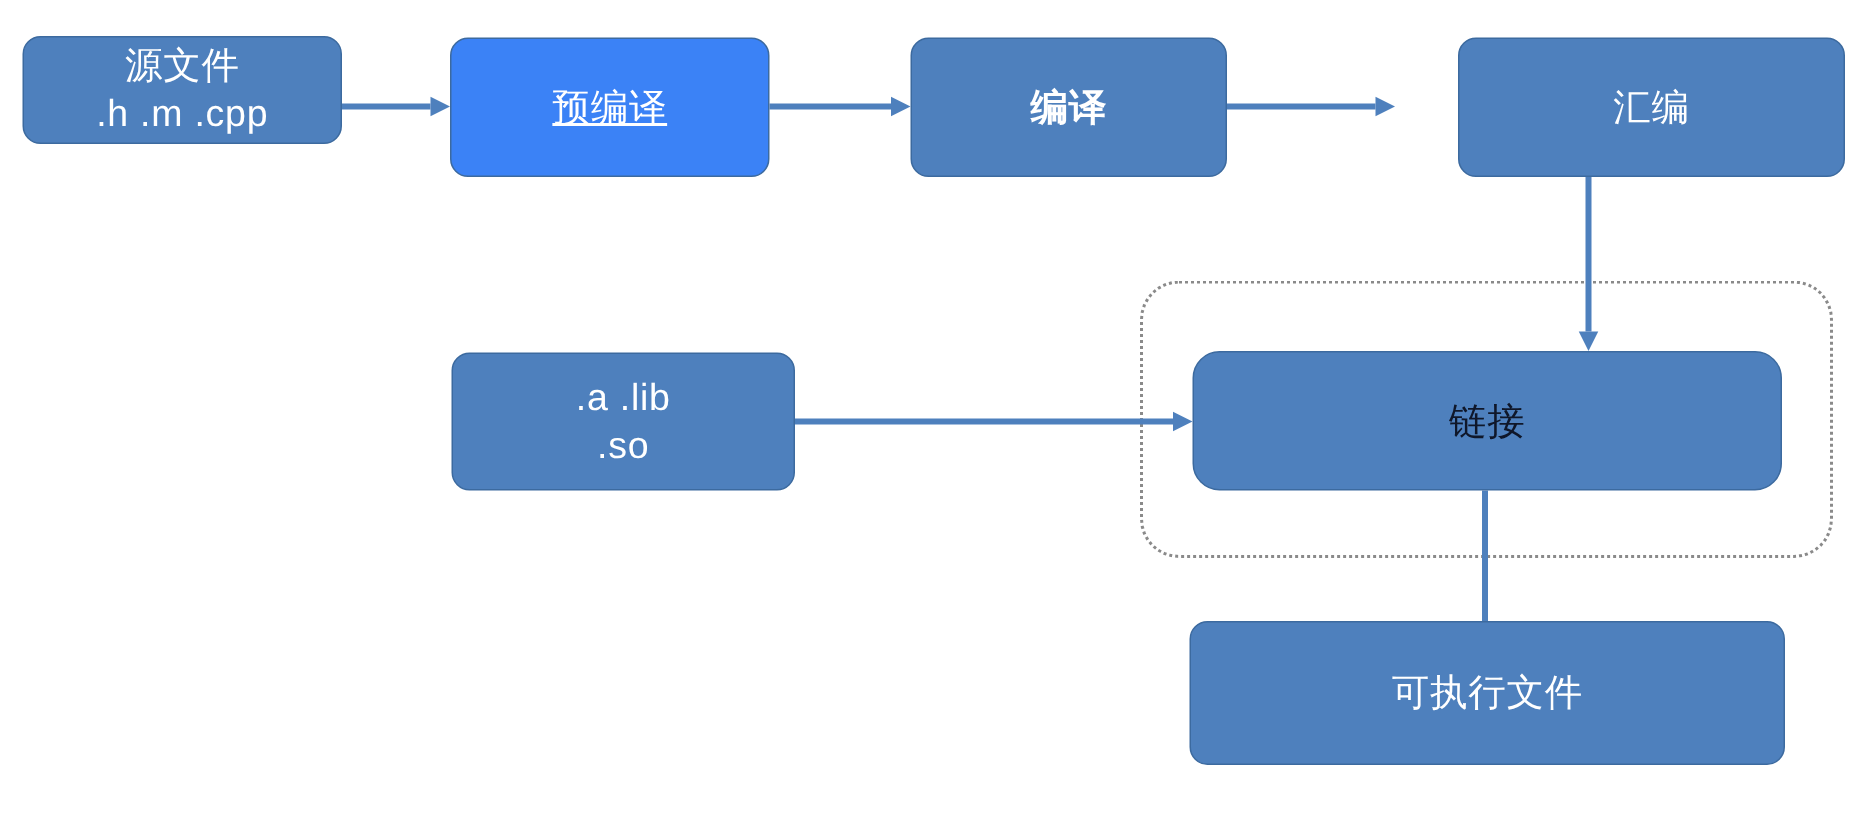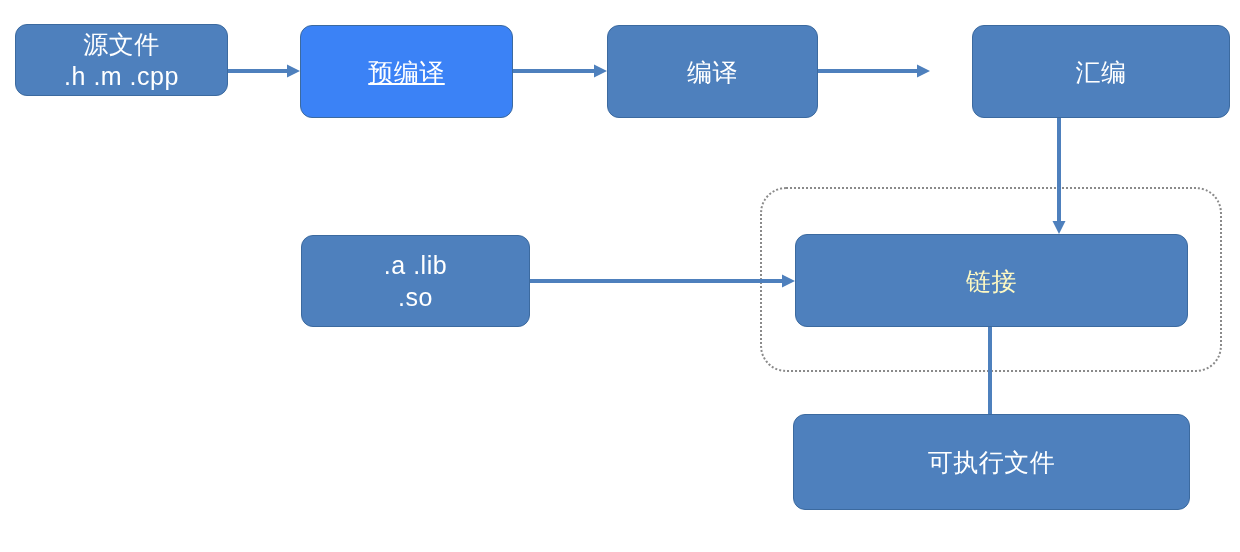--- a/index.html
+++ b/index.html
@@ -105,31 +105,31 @@
     </div>
 
   <div id="nodes-layer">
       <div class="node" style="left: 15px; top: 24px; width: 213px; height: 72px; background: rgb(78, 128, 189); border-color: rgb(60, 106, 159); color: rgb(255, 255, 255); justify-content: center;">
         <span>源文件</span>
         <span class="line2">.h .m .cpp</span>
       </div>
       <div class="node" style="left: 300px; top: 25px; width: 213px; height: 93px; background: #3b82f6; border-color: rgb(60, 106, 159); color: rgb(255, 255, 255); text-decoration: underline;">
         <span>预编译</span>
       </div>
-      <div class="node" style="left: 607px; top: 25px; width: 211px; height: 93px; background: rgb(78, 128, 189); border-color: rgb(60, 106, 159); color: rgb(255, 255, 255);">
+      <div class="node" style="left: 607px; top: 25px; width: 211px; height: 93px; background: rgb(78, 128, 189); border-color: rgb(60, 106, 159); color: rgb(255, 255, 255); font-weight: bold;">
         <span>编译</span>
       </div>
       <div class="node" style="left: 930px; top: 25px; width: 258px; height: 93px; background: rgb(78, 128, 189); border-color: rgb(60, 106, 159); color: #ffffff; margin-left: 42px;">
         <span>汇编</span>
       </div>
       <div class="node" style="left: 301px; top: 235px; width: 229px; height: 92px; background: rgb(78, 128, 189); border-color: rgb(60, 106, 159); color: rgb(255, 255, 255);">
         <span>.a .lib</span>
         <span class="line2">.so</span>
       </div>
-      <div class="node" style="left: 795px; top: 234px; width: 393px; height: 93px; background: rgb(78, 128, 189); border-color: rgb(60, 106, 159); color: #fef9c3;">
+      <div class="node" style="left: 795px; top: 234px; width: 393px; height: 93px; background: rgb(78, 128, 189); border-color: rgb(60, 106, 159); color: #0f172a; border-radius: 18px;">
         <span>链接</span>
       </div>
       <div class="node" style="left: 793px; top: 414px; width: 397px; height: 96px; background: rgb(78, 128, 189); border-color: rgb(60, 106, 159); color: rgb(255, 255, 255);">
         <span>可执行文件</span>
       </div>
     </div>
 
   <div class="watermark" id="watermark" style="left: 1058px; top: 508px;">@稀土掘金技术社区</div>
 
 </div>

